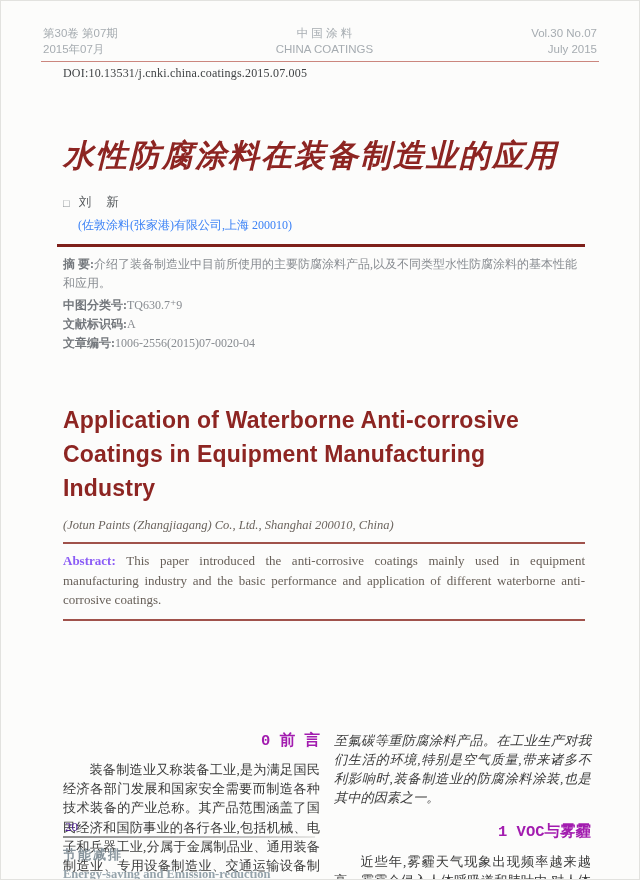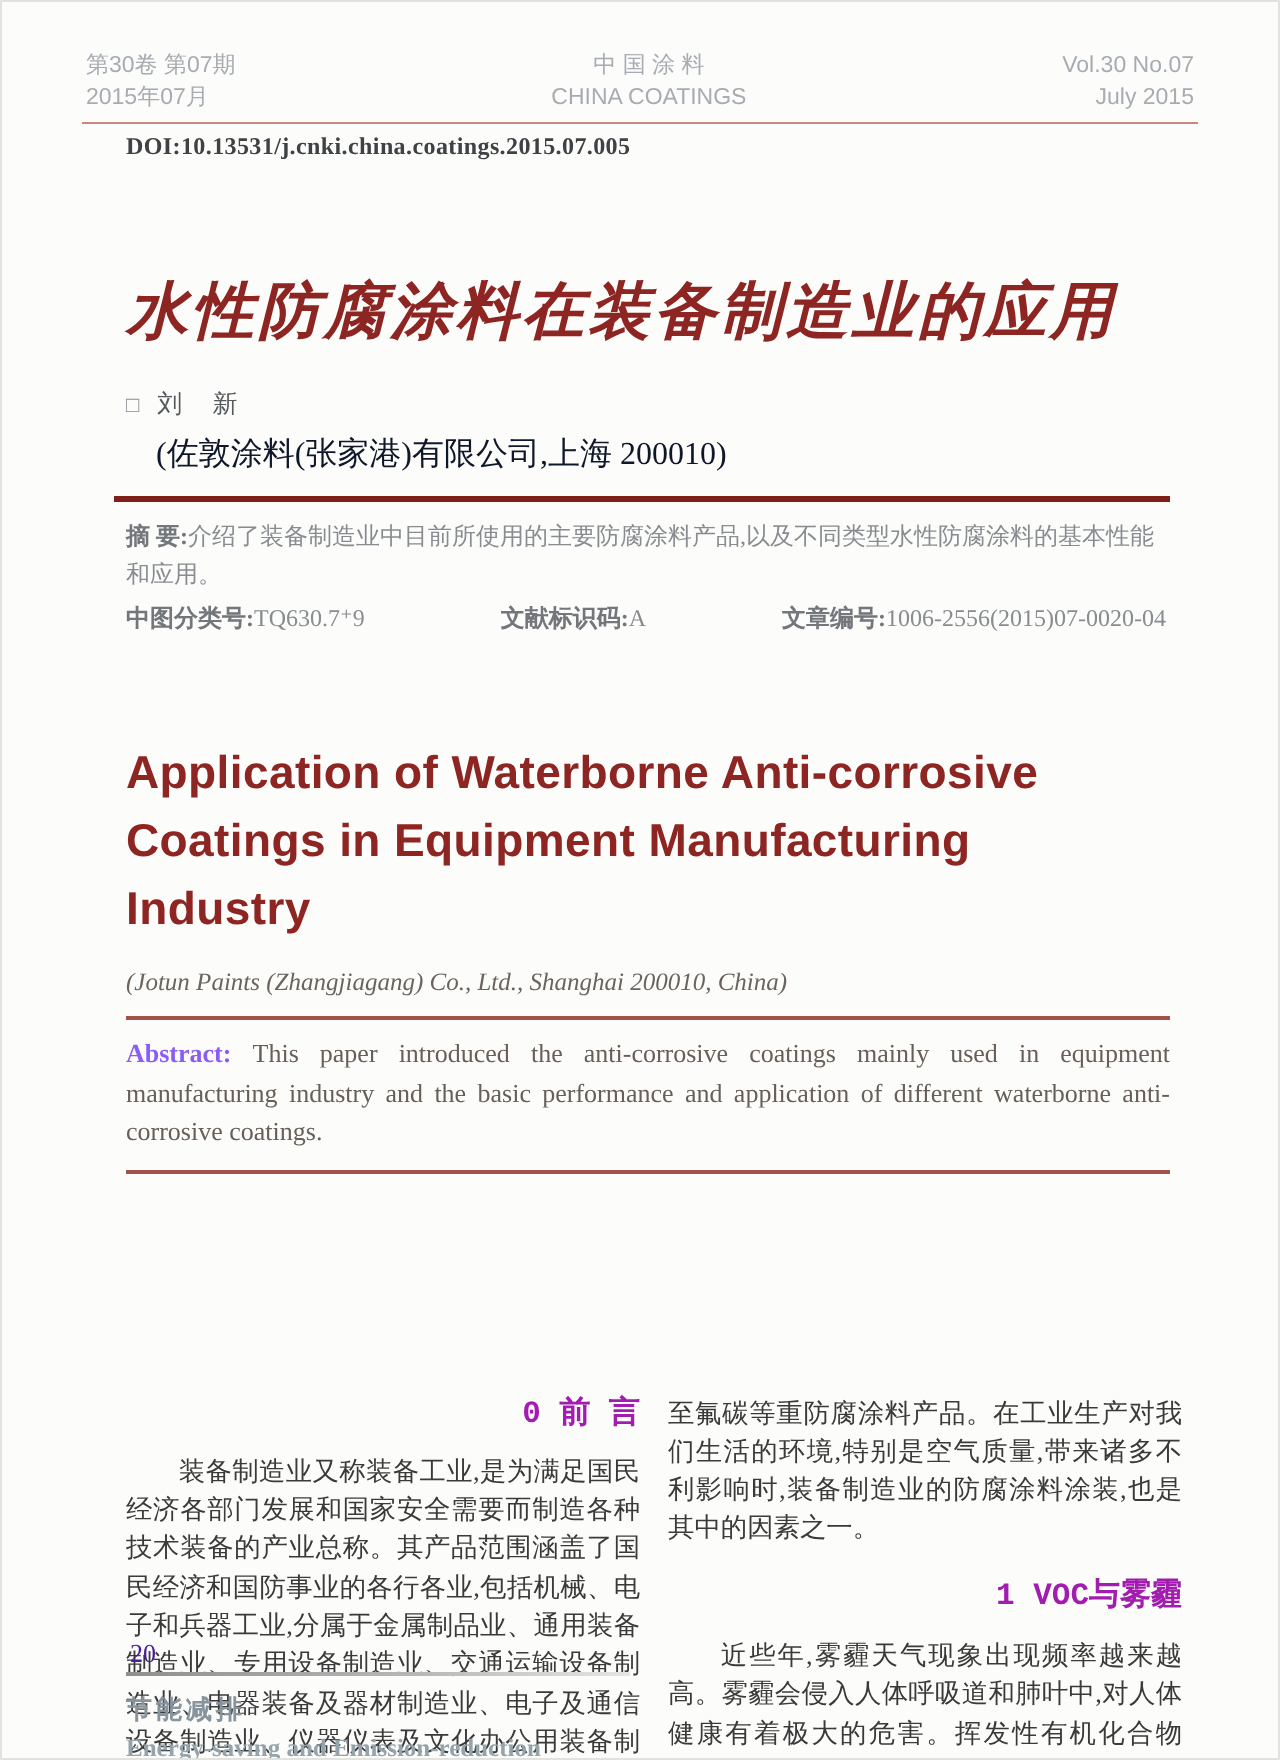--- a/index.html
+++ b/index.html
@@ -16,55 +16,55 @@
     border:1px solid #e2e2df;
   }
   
   .header{display:flex;justify-content:space-between;margin:0 42px;
     color:#a6acb1;font-size:11.5px;line-height:16px;
     font-family:"Liberation Sans","DejaVu Sans",sans-serif;}
   .header .h-left{text-align:left;}
   .header .h-center{text-align:center;}
   .header .h-right{text-align:right;}
   .rule-thin-top{height:1px;background:#cb867e;margin:4px 40px 0;}
-  .doi{margin:4px 20px 0 62px;font-size:12px;color:#3f4244;letter-spacing:.2px;font-weight:bold;}
+  .doi{margin:4px 20px 0 62px;font-size:12px;color:#3f4244;letter-spacing:.2px;}
   
   .title-cn{margin:54px 52px 0 62px;
     font-family:"Liberation Sans","DejaVu Sans",sans-serif;
     font-weight:bold;font-size:31px;letter-spacing:2px;color:#8d2522;font-style:italic;}
   .author-row{margin:17px 0 0 62px;font-size:12.5px;color:#55595c;
     display:flex;align-items:center;gap:9px;}
   .author-marker{color:#8a8f93;font-size:11px;}
   .author-name{letter-spacing:6px;}
-  .affil-cn{margin:6px 0 0 77px;font-size:16px;color:#0f172a;}
+  .affil-cn{margin:6px 0 0 77px;font-size:12px;color:#3b82f6;}
   .rule-thick{height:3px;background:#7e1f1a;margin:10px 54px 0 56px;}
   
   .abs-cn{margin:8px 56px 0 62px;font-size:12px;line-height:19px;color:#888c91;}
   .abs-cn b{color:#73777c;font-weight:bold;}
-  .meta-row{display:flex;justify-content:space-between;margin-top:3px;}
+  .meta-row{display:flex;justify-content:space-between;margin-top:3px;flex-direction:column;}
   
   .title-en{margin:50px 80px 0 62px;
     font-family:"Liberation Sans","DejaVu Sans",sans-serif;
     font-weight:bold;font-size:23px;line-height:34px;color:#8d2522;letter-spacing:.2px;}
   .author-en{margin:11px 0 0 62px;font-size:13px;color:#8e9499;
     font-family:"Liberation Sans","DejaVu Sans",sans-serif;}
   .affil-en{margin:13px 0 0 62px;font-style:italic;font-size:12.5px;color:#6b645e;}
   .abs-en{margin:9px 54px 0 62px;border-top:2px solid #a0524b;border-bottom:2px solid #a0524b;
     padding:7px 0 9px;font-size:13px;line-height:19.5px;color:#675f58;}
   .abs-en .just{text-align:justify;}
   .abs-en b{color:#8b5cf6;}
   
   .body-cols{margin:110px 48px 0 62px;display:flex;gap:14px;
     font-size:13.2px;line-height:19.3px;color:#3a3a3a;}
   .col{flex:1;min-width:0;text-align:justify;}
   .sec-head{color:#a21caf;font-weight:bold;font-size:15.5px;
     font-family:Liberation Mono, monospace;
     margin:1px 0 9px 2px;text-align:right;}
   .col p{margin:0;text-indent:2em;}
-  .col p.cont{text-indent:0;}
+  .col p.cont{text-indent:0;font-style:italic;}
   .col .sec-head.mid{margin-top:15px;margin-bottom:10px;}
   
   .footer{position:absolute;left:62px;top:818px;width:500px;}
   .pagenum{font-size:13px;color:#4c1d95;margin:0 0 1px 2px;}
   .pn-line{width:252px;height:2px;
     background:linear-gradient(to right,#8f8f8f 0%,#b9b9b9 60%,#e6e6e4 100%);}
   .sec-cn{margin-top:8px;font-weight:bold;font-size:13px;color:#87949c;letter-spacing:2px;}
   .sec-en{margin-top:3px;font-weight:bold;font-size:12.5px;color:#95a3ab;}
 </style>
 </head>

